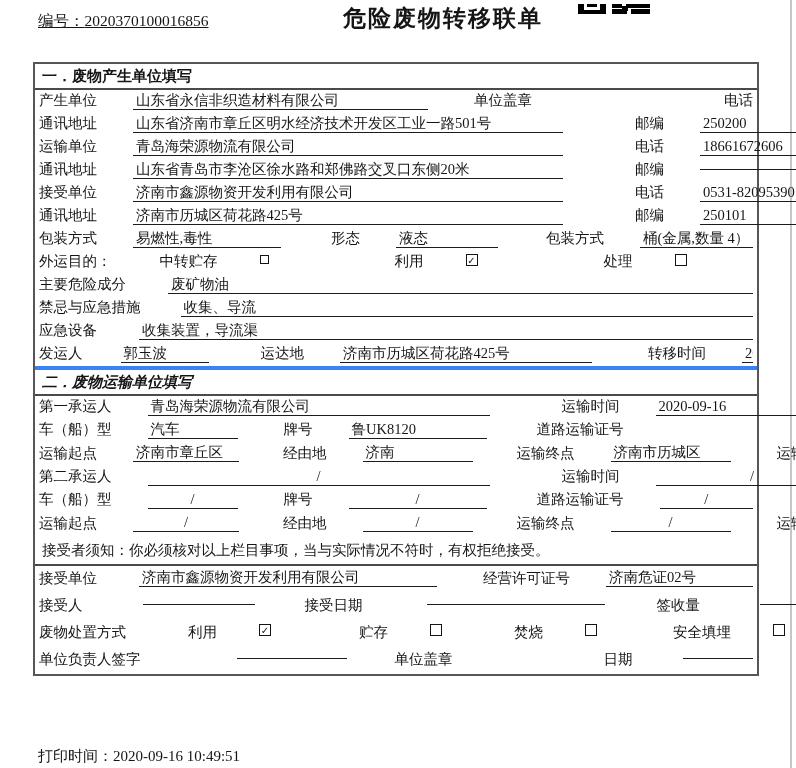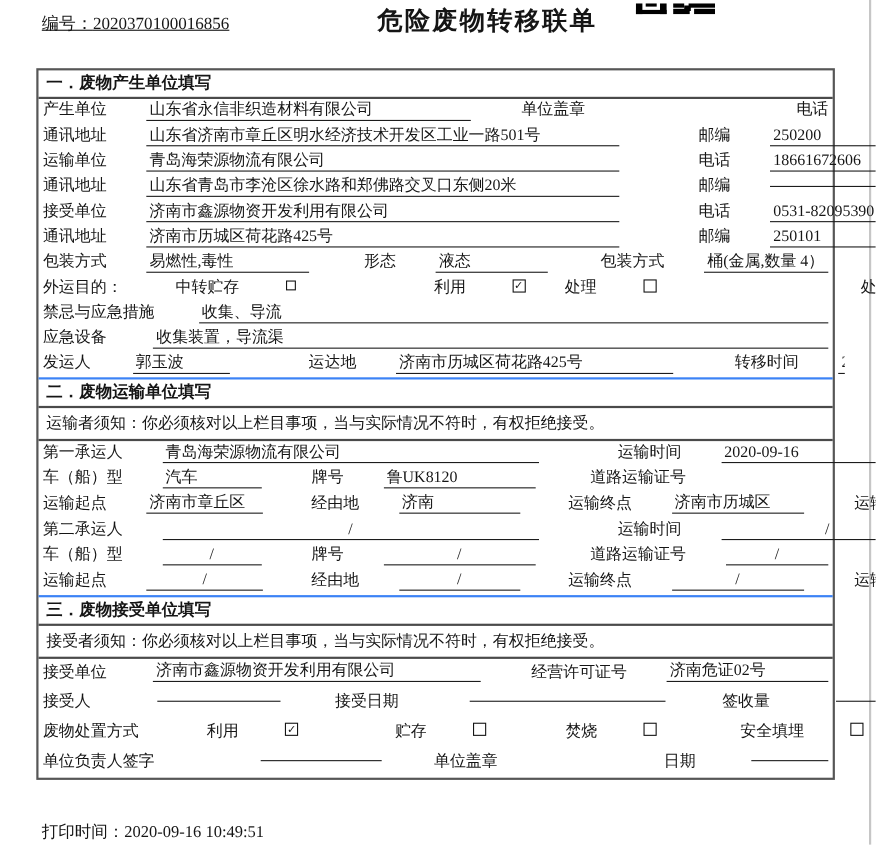--- a/index.html
+++ b/index.html
@@ -9,21 +9,21 @@
   }
   .serial{position:absolute;left:38px;top:11px;font-size:15.5px;white-space:nowrap;text-decoration:underline;}
   .doc-title{position:absolute;left:90px;right:0;top:3px;text-align:center;
     font-size:23px;font-weight:bold;letter-spacing:2px;}
   .qr{position:absolute;left:578px;top:0;}
   .edge{position:absolute;left:790px;top:0;width:2px;height:768px;background:#c6c6c6;}
   .tbl{position:absolute;left:33px;top:62px;width:726px;box-sizing:border-box;
     border:2px solid #565656;background:#fff;}
   .st{font-weight:bold;font-size:15px;padding:3px 7px 2px;height:19px;line-height:19px;
     border-bottom:2px solid #4a4a4a;}
-  .bt{border-top:2px solid #3b82f6;}
+  .bt{border-top:4px solid #3b82f6;font-style:italic;}
   .notice{font-size:14.5px;padding:5px 7px 4px;height:19px;line-height:19px;
     border-bottom:2px solid #4a4a4a;}
   .row{display:flex;align-items:center;padding:0 4px 3px;box-sizing:border-box;
     font-size:14.5px;line-height:18px;gap:36px;}
   .s1r{height:23px;}
   .s2r{height:23.3px;}
   .s3r{height:27px;}
   .u{border-bottom:1px solid #1c1c1c;padding:0 3px;white-space:nowrap;overflow:hidden;
     flex:0 0 auto;box-sizing:border-box;}
   .fx{flex:1 1 auto;}
@@ -121,48 +121,51 @@
     <span class="lb" style="margin-left:12px">包装方式</span>
     <span class="u fx">桶(金属,数量 4）</span>
   </div>
 
   <div class="row s1r">
     <span class="lb">外运目的：</span>
     <span class="lb" style="margin-left:12px">中转贮存</span>
     <span class="cb sm"></span>
     <span class="lb" style="margin-left:90px">利用</span>
     <span class="cb">✓</span>
-    <span class="lb" style="">处理</span>
+    <span class="lb" style="margin-left:90px">处理</span>
     <span class="cb"></span>
     <span class="lb" style="margin-left:150px">处置</span>
     <span class="cb"></span>
   </div>
 
+  <div class="row s1r">
+    <span class="lb">主要危险成分</span>
+    <span class="u fx" style="margin-left:6px">废矿物油</span>
+  </div>
 
   <div class="row s1r">
     <span class="lb">禁忌与应急措施</span>
     <span class="u fx" style="margin-left:4px">收集、导流</span>
   </div>
 
   <div class="row s1r">
     <span class="lb">应急设备</span>
     <span class="u fx" style="margin-left:6px">收集装置，导流渠</span>
   </div>
 
   <div class="row s1r">
     <span class="lb">发运人</span>
     <span class="u" style="width:88px;margin-left:2px">郭玉波</span>
-    <span class="lb" style="margin-left:36px">运达地</span>
+    <span class="lb" style="margin-left:16px">运达地</span>
     <span class="u" style="width:252px">济南市历城区荷花路425号</span>
     <span class="lb" style="margin-left:20px">转移时间</span>
     <span class="u fx">2020-09-16</span>
   </div>
 
   <div class="st bt">二．废物运输单位填写</div>
-  <div class="notice">运输者须知：你必须核对以上栏目事项，当与实际情况不符时，有权拒绝接受。</div>
 
   <div class="row s2r">
     <span class="lb">第一承运人</span>
     <span class="u" style="width:342px">青岛海荣源物流有限公司</span>
     <span class="sp"></span>
     <span class="lb">运输时间</span>
     <span class="u" style="width:193px">2020-09-16</span>
   </div>
 
   <div class="row s2r">
@@ -205,21 +208,20 @@
     <span class="lb">运输起点</span>
     <span class="u ctr" style="width:106px">/</span>
     <span class="lb" style="margin-left:8px">经由地</span>
     <span class="u ctr" style="width:110px">/</span>
     <span class="lb" style="margin-left:8px">运输终点</span>
     <span class="u ctr" style="width:120px">/</span>
     <span class="lb" style="margin-left:10px">运输人签字</span>
     <span class="u fx ctr">/</span>
   </div>
 
-  <div class="st bt">三．废物接受单位填写</div>
   <div class="notice">接受者须知：你必须核对以上栏目事项，当与实际情况不符时，有权拒绝接受。</div>
 
   <div class="row s3r">
     <span class="lb">接受单位</span>
     <span class="u" style="width:298px;margin-left:6px">济南市鑫源物资开发利用有限公司</span>
     <span class="lb" style="margin-left:10px">经营许可证号</span>
     <span class="u fx">济南危证02号</span>
   </div>
 
   <div class="row s3r">

